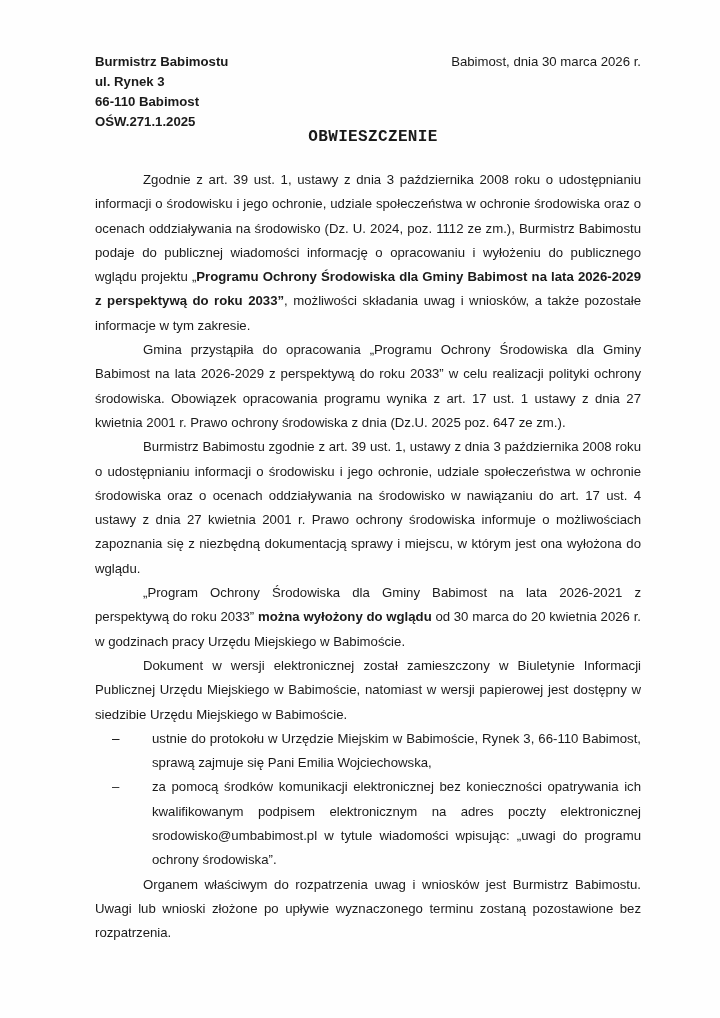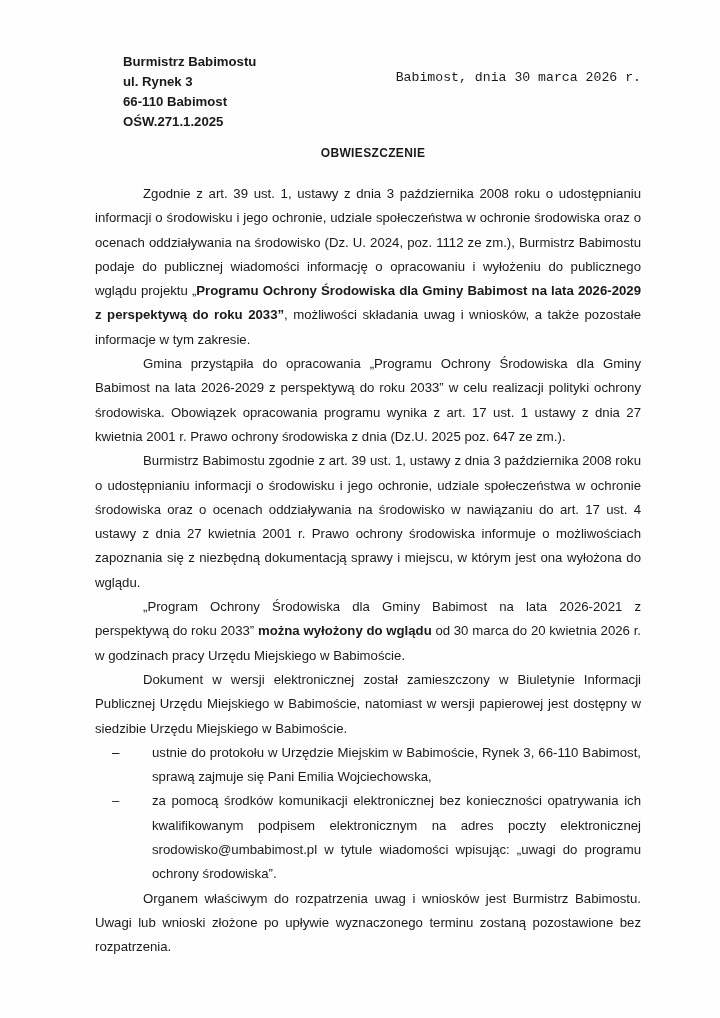--- a/index.html
+++ b/index.html
@@ -39,39 +39,39 @@
   }
   .sender {
     position: absolute;
     left: 0;
     top: 0;
     font-weight: bold;
     font-size: 13.2px;
     line-height: 20px;
     white-space: nowrap;
   }
-  .sender div { white-space: nowrap; margin-left: 28px; }
+  .sender div { white-space: nowrap; }
   .place-date {
     position: absolute;
     right: 0;
-    top: 16px;
+    top: 0;
     font-size: 13.2px;
     line-height: 20px;
     white-space: nowrap;
-    font-family: Liberation Mono, monospace;
   }
 
   
   .doc-title {
     text-align: center;
     font-weight: bold;
-    font-size: 12px;
+    font-size: 16px;
     letter-spacing: 0.35px;
-    margin: 18px 0 0 0;
+    margin: 0 0 0 0;
     padding-left: 10px;
+    font-family: Liberation Mono, monospace;
   }
 
   
   .body-text {
     margin-top: 22px;
   }
   p.para {
     margin: 0;
     font-size: 13.2px;
     line-height: 24.3px;

